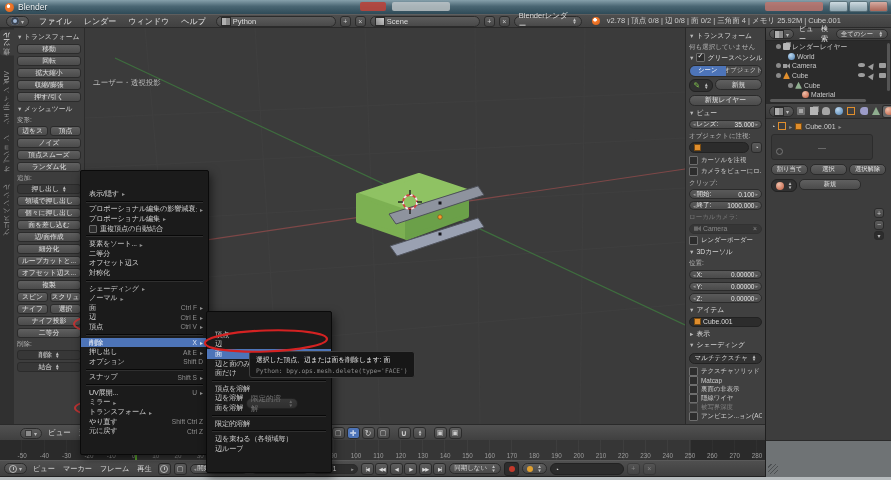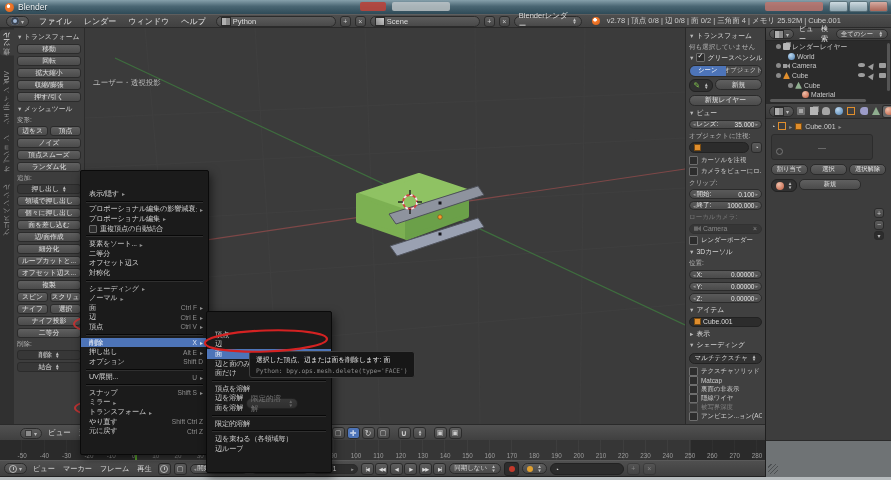--- a/index.html
+++ b/index.html
@@ -970,32 +970,32 @@
         <span class="lbl">オプション</span>
         <span class="sc">Shift D</span>
 
       </div>
     </div>
 
     <div>
       <div class="menu-sep"></div>
       <div class="bm-item">
 
+        <span class="lbl">スナップ</span>
+        <span class="sc">Shift S</span>
+        <span class="arr"></span>
+      </div>
+    </div>
+
+    <div>
+      <div class="menu-sep"></div>
+      <div class="bm-item">
+
         <span class="lbl">UV展開...</span>
         <span class="sc">U</span>
-        <span class="arr"></span>
-      </div>
-    </div>
-
-    <div>
-      <div class="menu-sep"></div>
-      <div class="bm-item">
-
-        <span class="lbl">スナップ</span>
-        <span class="sc">Shift S</span>
         <span class="arr"></span>
       </div>
     </div>
 
     <div>
 
       <div class="bm-item">
 
         <span class="lbl">ミラー</span>
 

